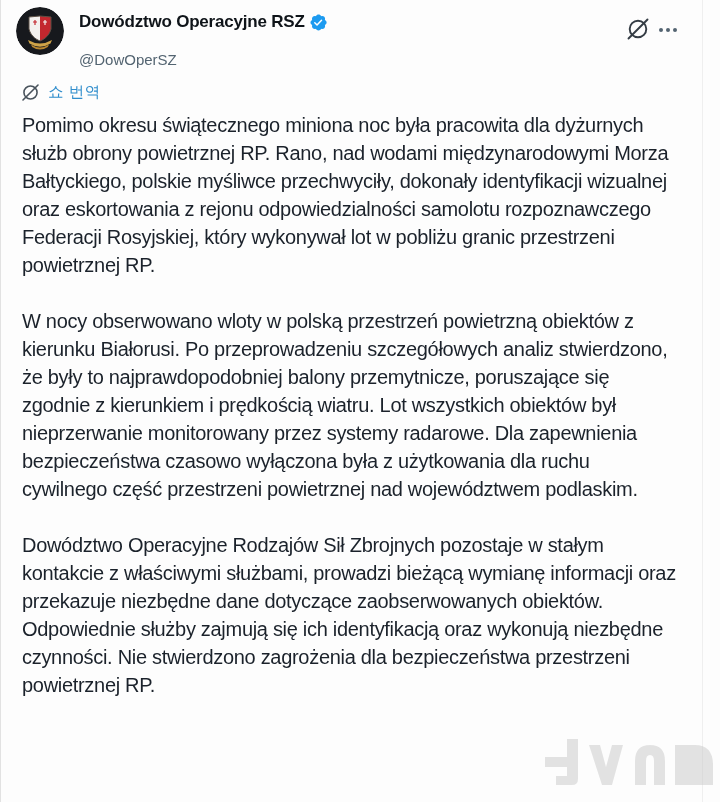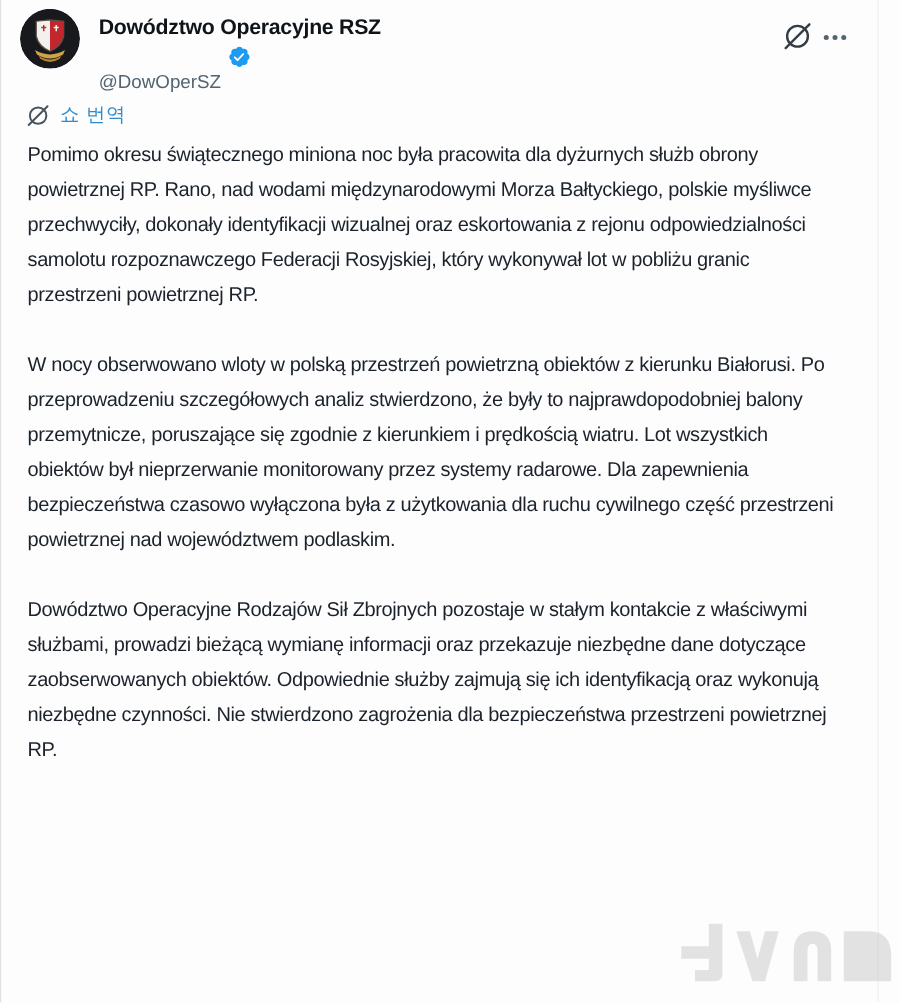--- a/index.html
+++ b/index.html
@@ -19,27 +19,27 @@
     position:absolute; left:702px; top:0; bottom:0; width:1px;
     background:#efefef;
   }
   
   .avatar {
     position:absolute; left:16px; top:7px;
     width:48px; height:48px; border-radius:50%;
     overflow:hidden; cursor:pointer;
   }
   .name-block { position:absolute; left:79px; top:12px; }
-  .name-row { display:flex; align-items:center; gap:4px;flex-direction:column; }
+  .name-row { display:flex; align-items:center; gap:4px; }
   .display-name {
     font-size:17px; font-weight:700; color:#0f1419;
     letter-spacing:-0.2px; cursor:pointer;
   }
   .badge { width:19px; height:19px; display:inline-block; }
-  .handle { font-size:15px; color:#536471; margin-top:2px; }
+  .handle { font-size:15px; color:#536471; margin-top:19px; }
   .header-actions {
     position:absolute; left:626px; top:17px;
     display:flex; align-items:center; gap:9px; color:#3a434c;
   }
   .grok-btn { width:24px; height:24px; cursor:pointer; color:#343c44; }
   .more-btn {
     display:flex; align-items:center; gap:3px;
     height:24px; padding-top:2px; cursor:pointer;
   }
   .more-btn i {
@@ -49,21 +49,21 @@
   
   .translate-row {
     position:absolute; left:21px; top:82px;
     display:flex; align-items:center; gap:8px; cursor:pointer;justify-content:flex-end;
   }
   .translate-row .grok-small { width:19px; height:19px; color:#49535c; }
   .translate-label { font-size:15.5px; color:#2f8dcc; letter-spacing:0.5px; }
   
   .tweet-body {
     position:absolute; left:22px; top:111px; width:656px;
-    font-size:16px; line-height:28px; letter-spacing:-0.3px;
+    font-size:20px; line-height:28px; letter-spacing:-0.3px;
     color:#1b222b;
   }
   .tweet-body p { margin:0 0 28px 0; }
   
   .watermark {
     position:absolute; left:543px; top:733px;
     width:172px; height:66px; opacity:0.5; pointer-events:none;
   }
 </style>
 </head>

